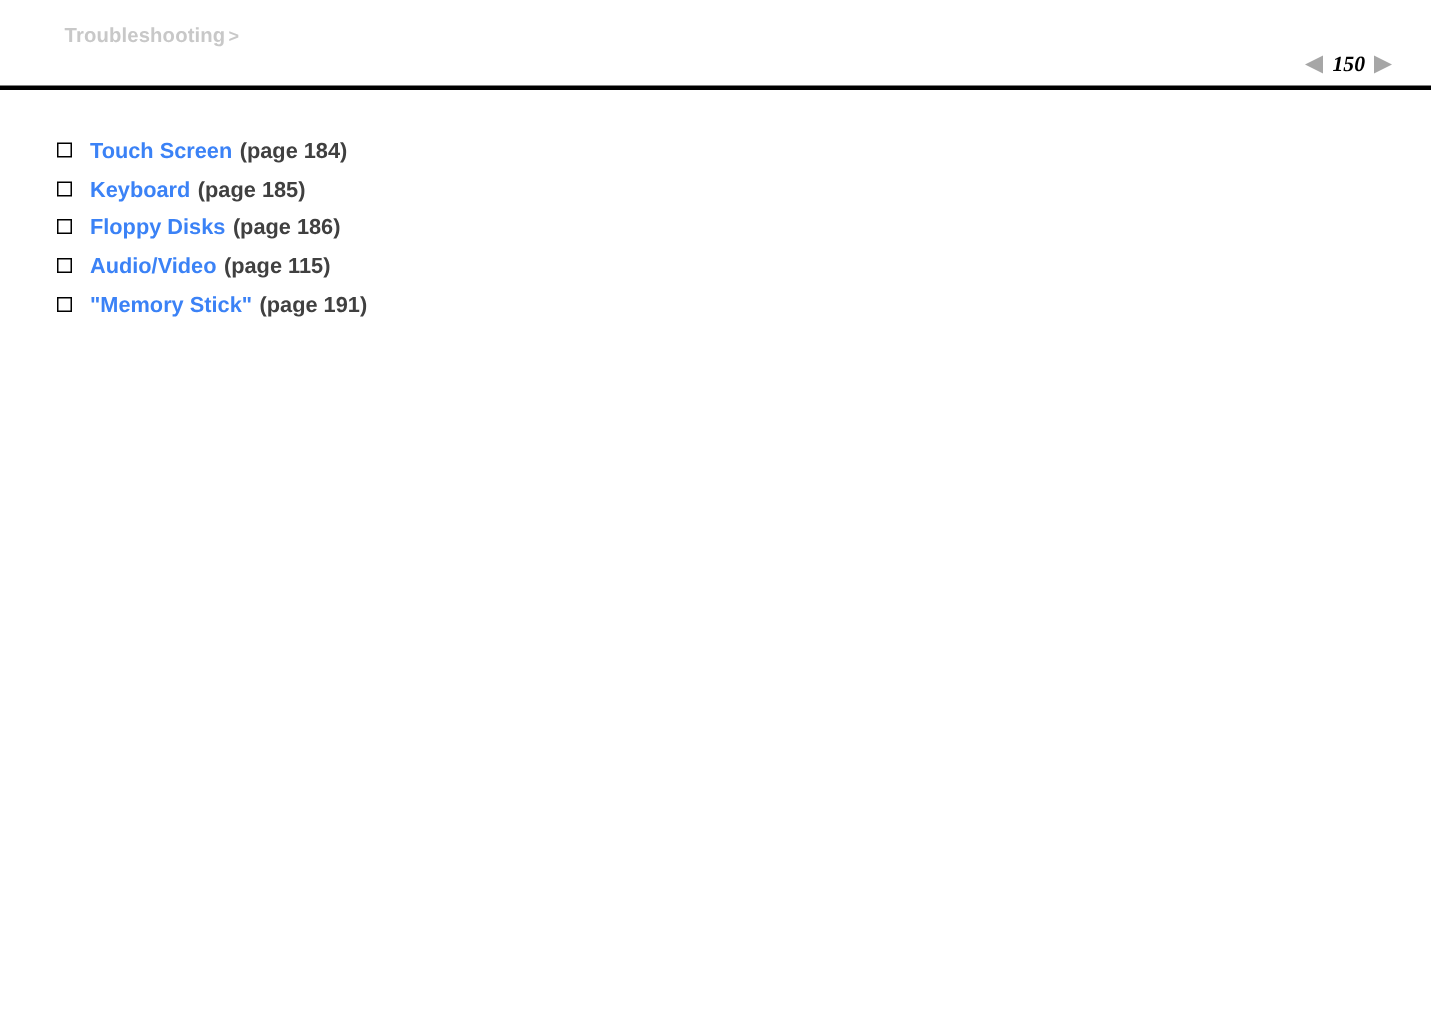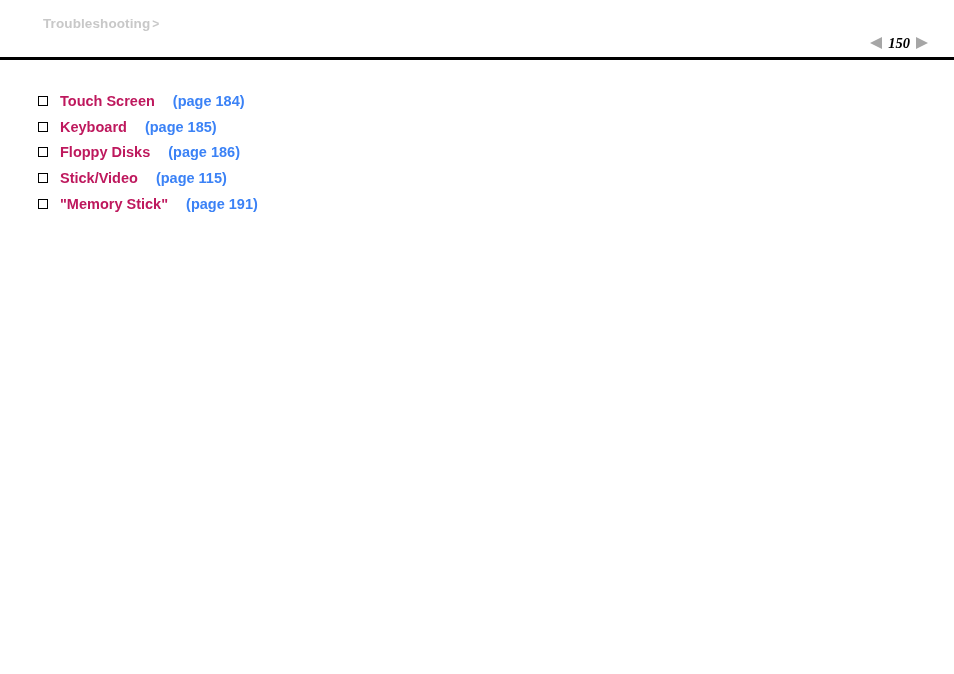--- a/index.html
+++ b/index.html
@@ -119,28 +119,28 @@
     left: 3px;
     top: 3px;
     width: 10px;
     height: 10px;
     background: #000000;
     z-index: -1;
   }
   .toc-label {
     font-size: 14.5px;
     font-weight: bold;
-    color: #be185d;
+    color: #3b82f6;
     letter-spacing: 0px;
   }
   .toc-link {
     font-size: 14.5px;
     font-weight: bold;
-    color: #3b82f6;
-    padding-left: 18px;
+    color: #404040;
+    padding-left: 5px;
     text-decoration: none;
     cursor: pointer;
   }
 </style>
 </head>
 <body>
 
 <div class="page-header">
 
   <div class="breadcrumb">
@@ -171,21 +171,21 @@
   </div>
 
   <div class="toc-item">
     <span class="toc-bullet"><span class="sq"></span></span>
     <span class="toc-label">Floppy Disks</span>
     <span class="toc-link">(page 186)</span>
   </div>
 
   <div class="toc-item">
     <span class="toc-bullet"><span class="sq"></span></span>
-    <span class="toc-label">Stick/Video</span>
+    <span class="toc-label">Audio/Video</span>
     <span class="toc-link">(page 115)</span>
   </div>
 
 
   <div class="toc-item">
     <span class="toc-bullet"><span class="sq"></span></span>
     <span class="toc-label">"Memory Stick"</span>
     <span class="toc-link">(page 191)</span>
   </div>
 

